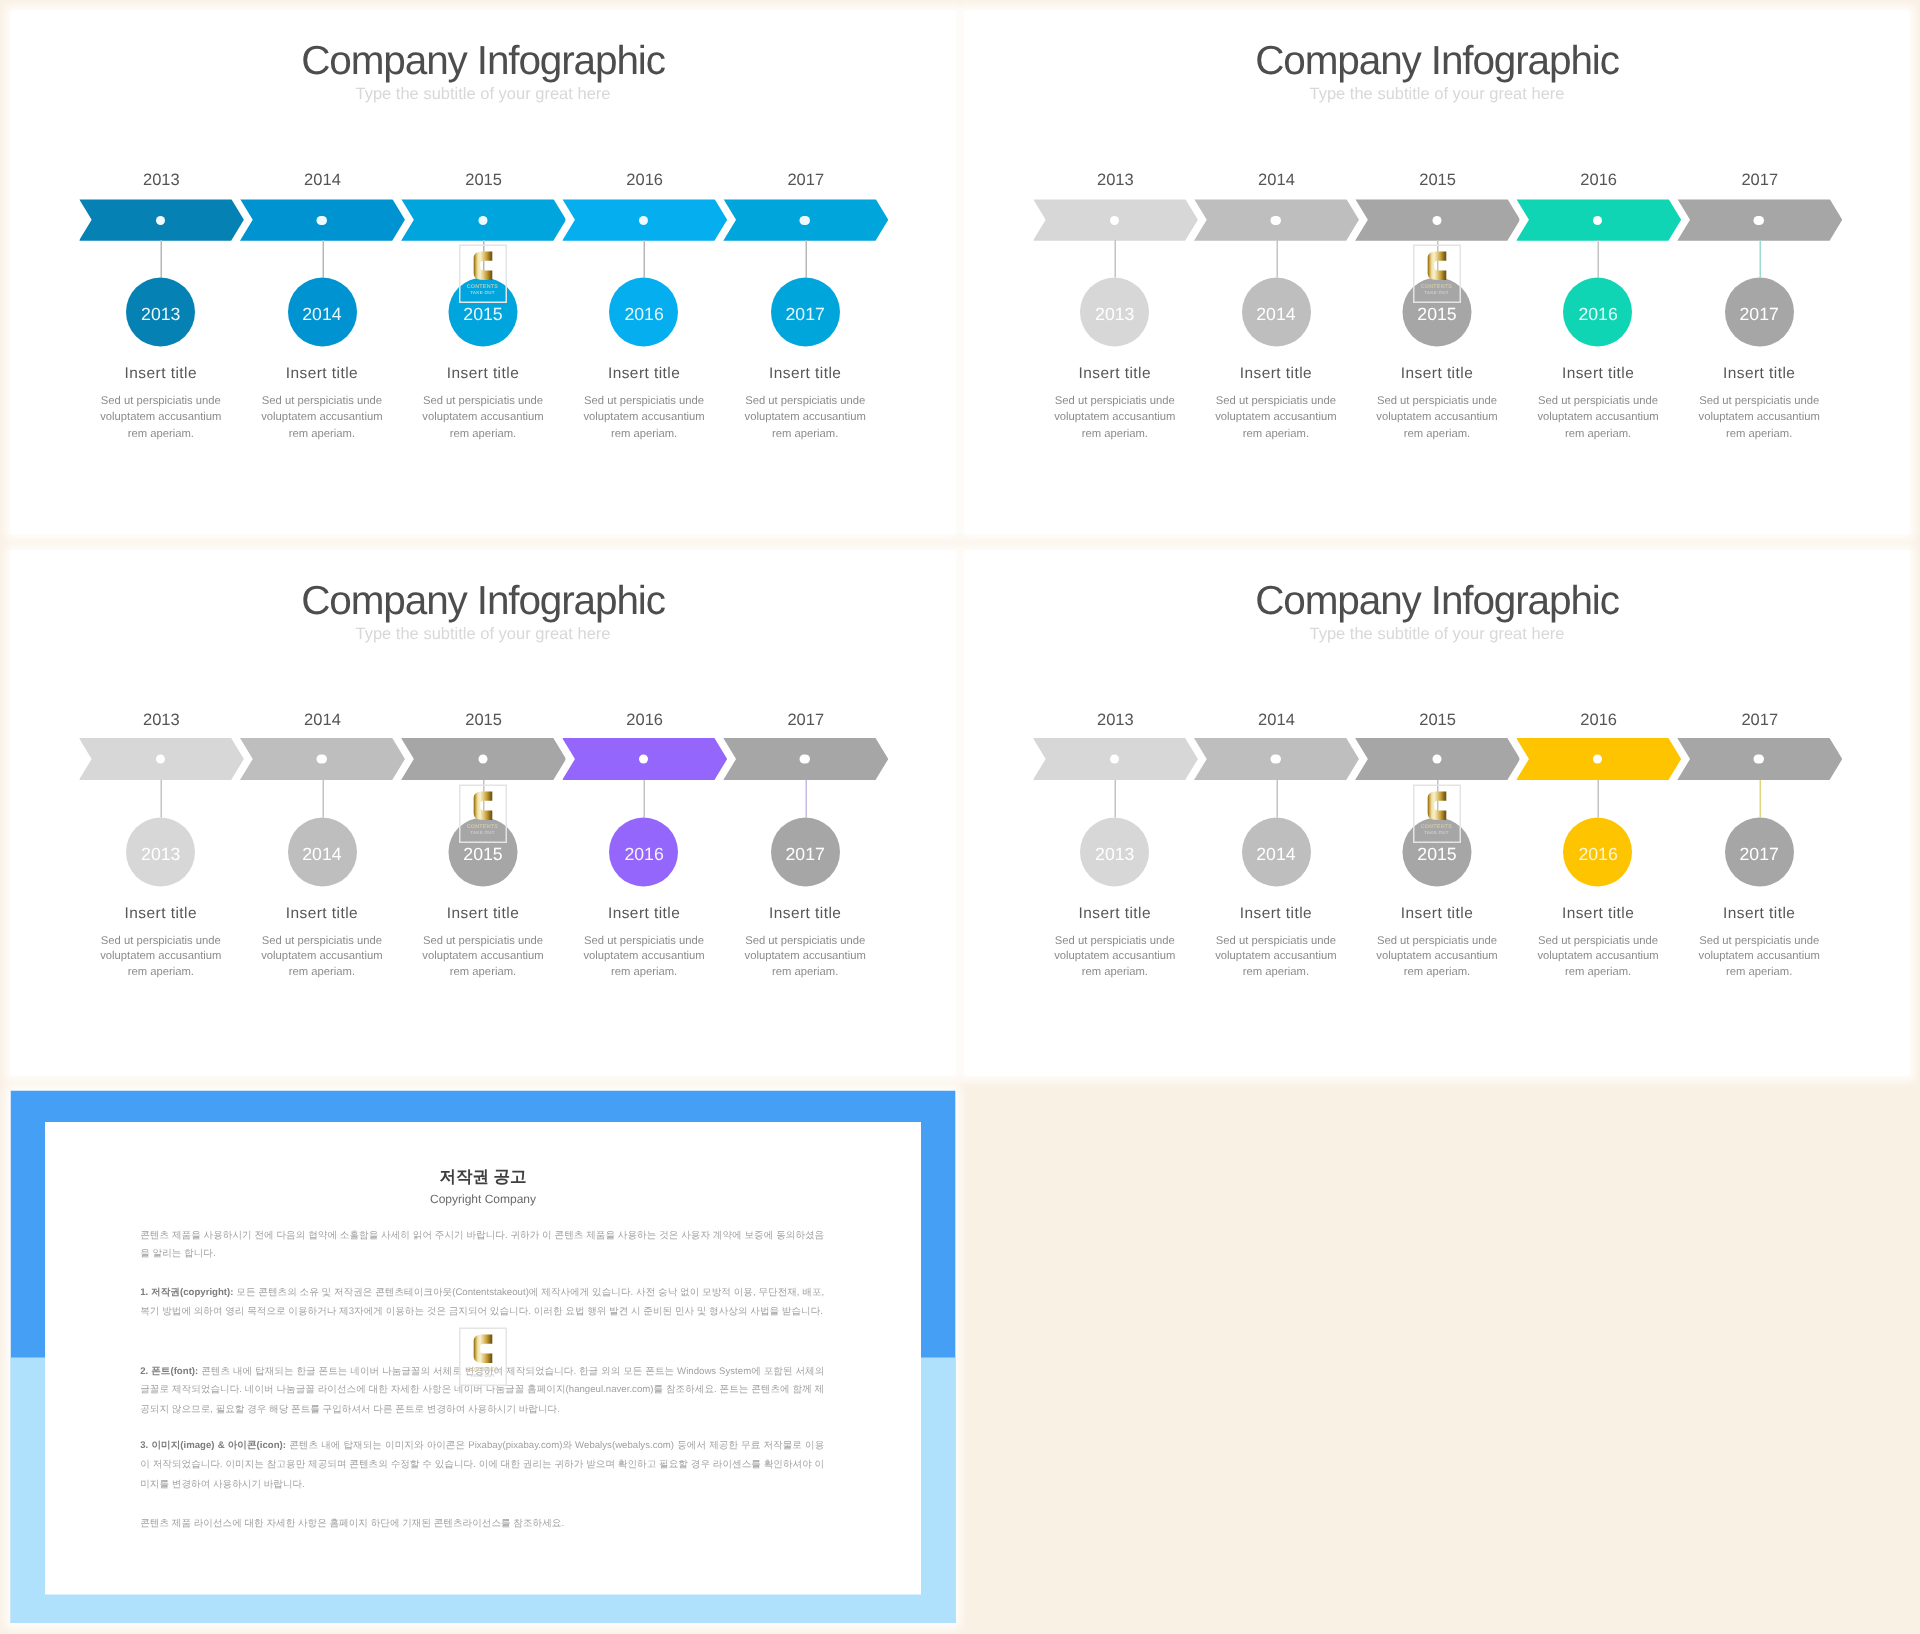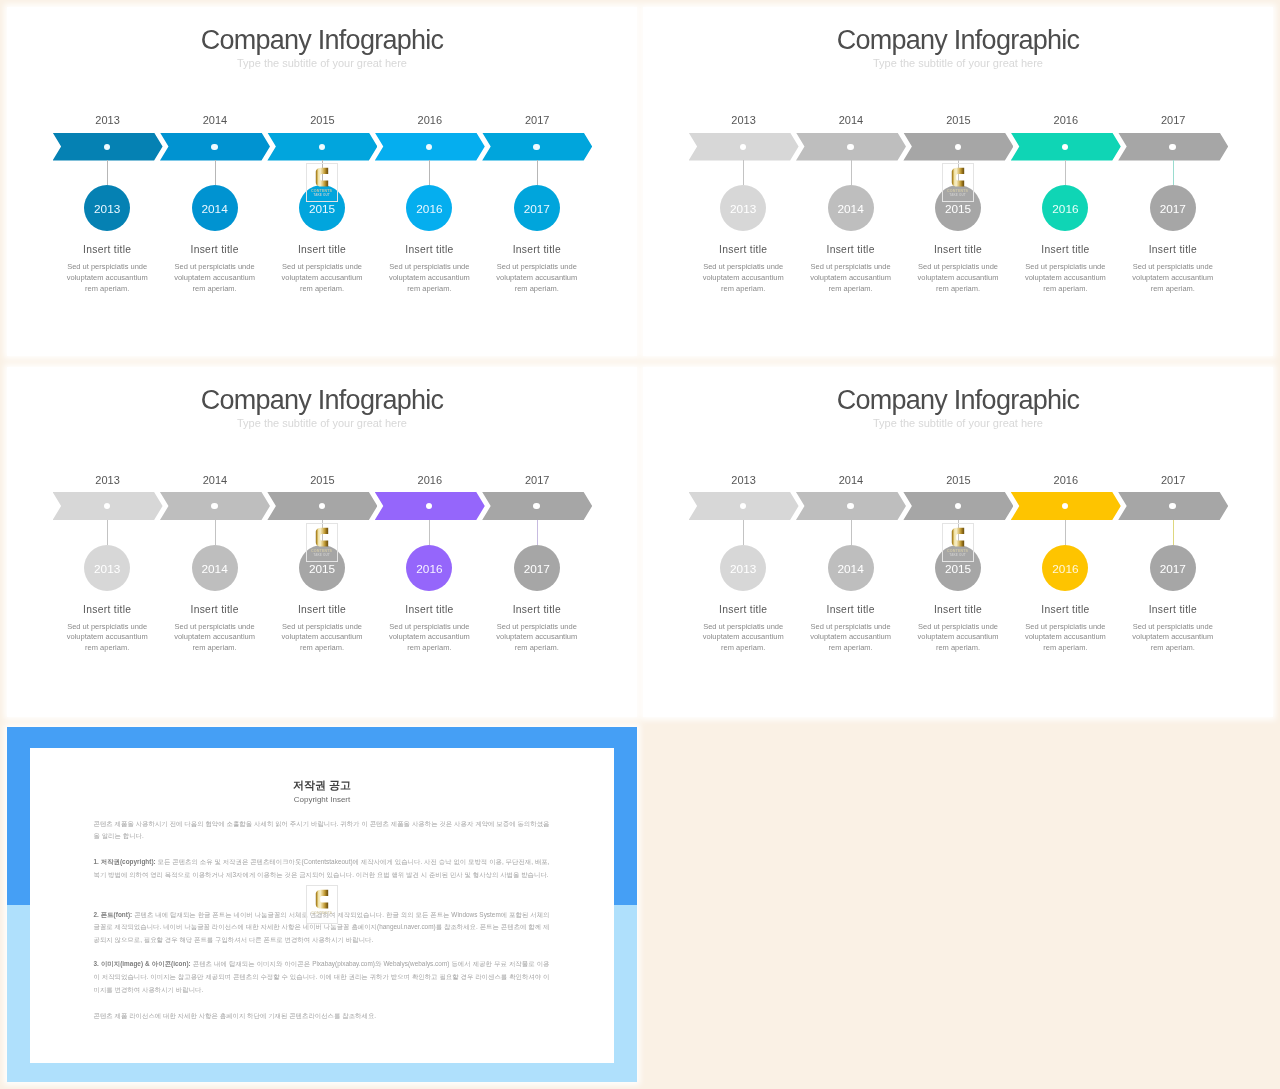--- a/index.html
+++ b/index.html
@@ -309,21 +309,21 @@
         <div class="tx" style="top:26.2px;color:#d6cda8;opacity:.85">CONTENTS</div>
         <div class="tx" style="top:30.2px;color:#cfcfcf;font-size:3px;opacity:.9">TAKE OUT</div>
       </div>
     </div>
     <div class="slide s5">
       <div class="cbox">
         <div class="lower"></div>
       </div>
       <div class="cpaper">
         <div class="cp-h1">저작권 공고</div>
-        <div class="cp-h2">Copyright Insert</div>
+        <div class="cp-h2">Copyright Company</div>
         <div class="cp-p" style="top:70px"><span>콘텐츠 제품을 사용하시기 전에 다음의 협약에 소홀함을 사세히 읽어 주시기 바랍니다. 귀하가 이 콘텐츠 제품을 사용하는 것은 사용자 계약에 보증에 동의하셨음을 알리는 합니다.</span></div>
         <div class="cp-p" style="top:108.5px"><b>1. 저작권(copyright):</b> <span>모든 콘텐츠의 소유 및 저작권은 콘텐츠테이크아웃(Contentstakeout)에 제작사에게 있습니다. 사전 승낙 없이 모방적 이용, 무단전재, 배포, 복기 방법에 의하여 영리 목적으로 이용하거나 제3자에게 이용하는 것은 금지되어 있습니다. 이러한 요법 행위 발견 시 준비된 민사 및 형사상의 사법을 받습니다.</span></div>
         <div class="cp-p" style="top:161px"><b>2. 폰트(font):</b> <span>콘텐츠 내에 탑재되는 한글 폰트는 네이버 나눔글꼴의 서체로 변경하여 제작되었습니다. 한글 외의 모든 폰트는 Windows System에 포함된 서체의 글꼴로 제작되었습니다. 네이버 나눔글꼴 라이선스에 대한 자세한 사항은 네이버 나눔글꼴 홈페이지(hangeul.naver.com)를 참조하세요. 폰트는 콘텐츠에 함께 제공되지 않으므로, 필요할 경우 해당 폰트를 구입하셔서 다른 폰트로 변경하여 사용하시기 바랍니다.</span></div>
         <div class="cp-p" style="top:210.5px"><b>3. 이미지(image) &amp; 아이콘(icon):</b> <span>콘텐츠 내에 탑재되는 이미지와 아이콘은 Pixabay(pixabay.com)와 Webalys(webalys.com) 등에서 제공한 무료 저작물로 이용이 저작되었습니다. 이미지는 참고용만 제공되며 콘텐츠의 수정할 수 있습니다. 이에 대한 권리는 귀하가 받으며 확인하고 필요할 경우 라이센스를 확인하셔야 이미지를 변경하여 사용하시기 바랍니다.</span></div>
         <div class="cp-p" style="top:262.5px"><span>콘텐츠 제품 라이선스에 대한 자세한 사항은 홈페이지 하단에 기재된 콘텐츠라이선스를 참조하세요.</span></div>
       </div>
       <div class="wm" style="left: 298.7px; top: 158px;">
         <div class="bx"></div>
         <svg width="32" height="39" viewBox="0 0 32 39">
           <defs>

